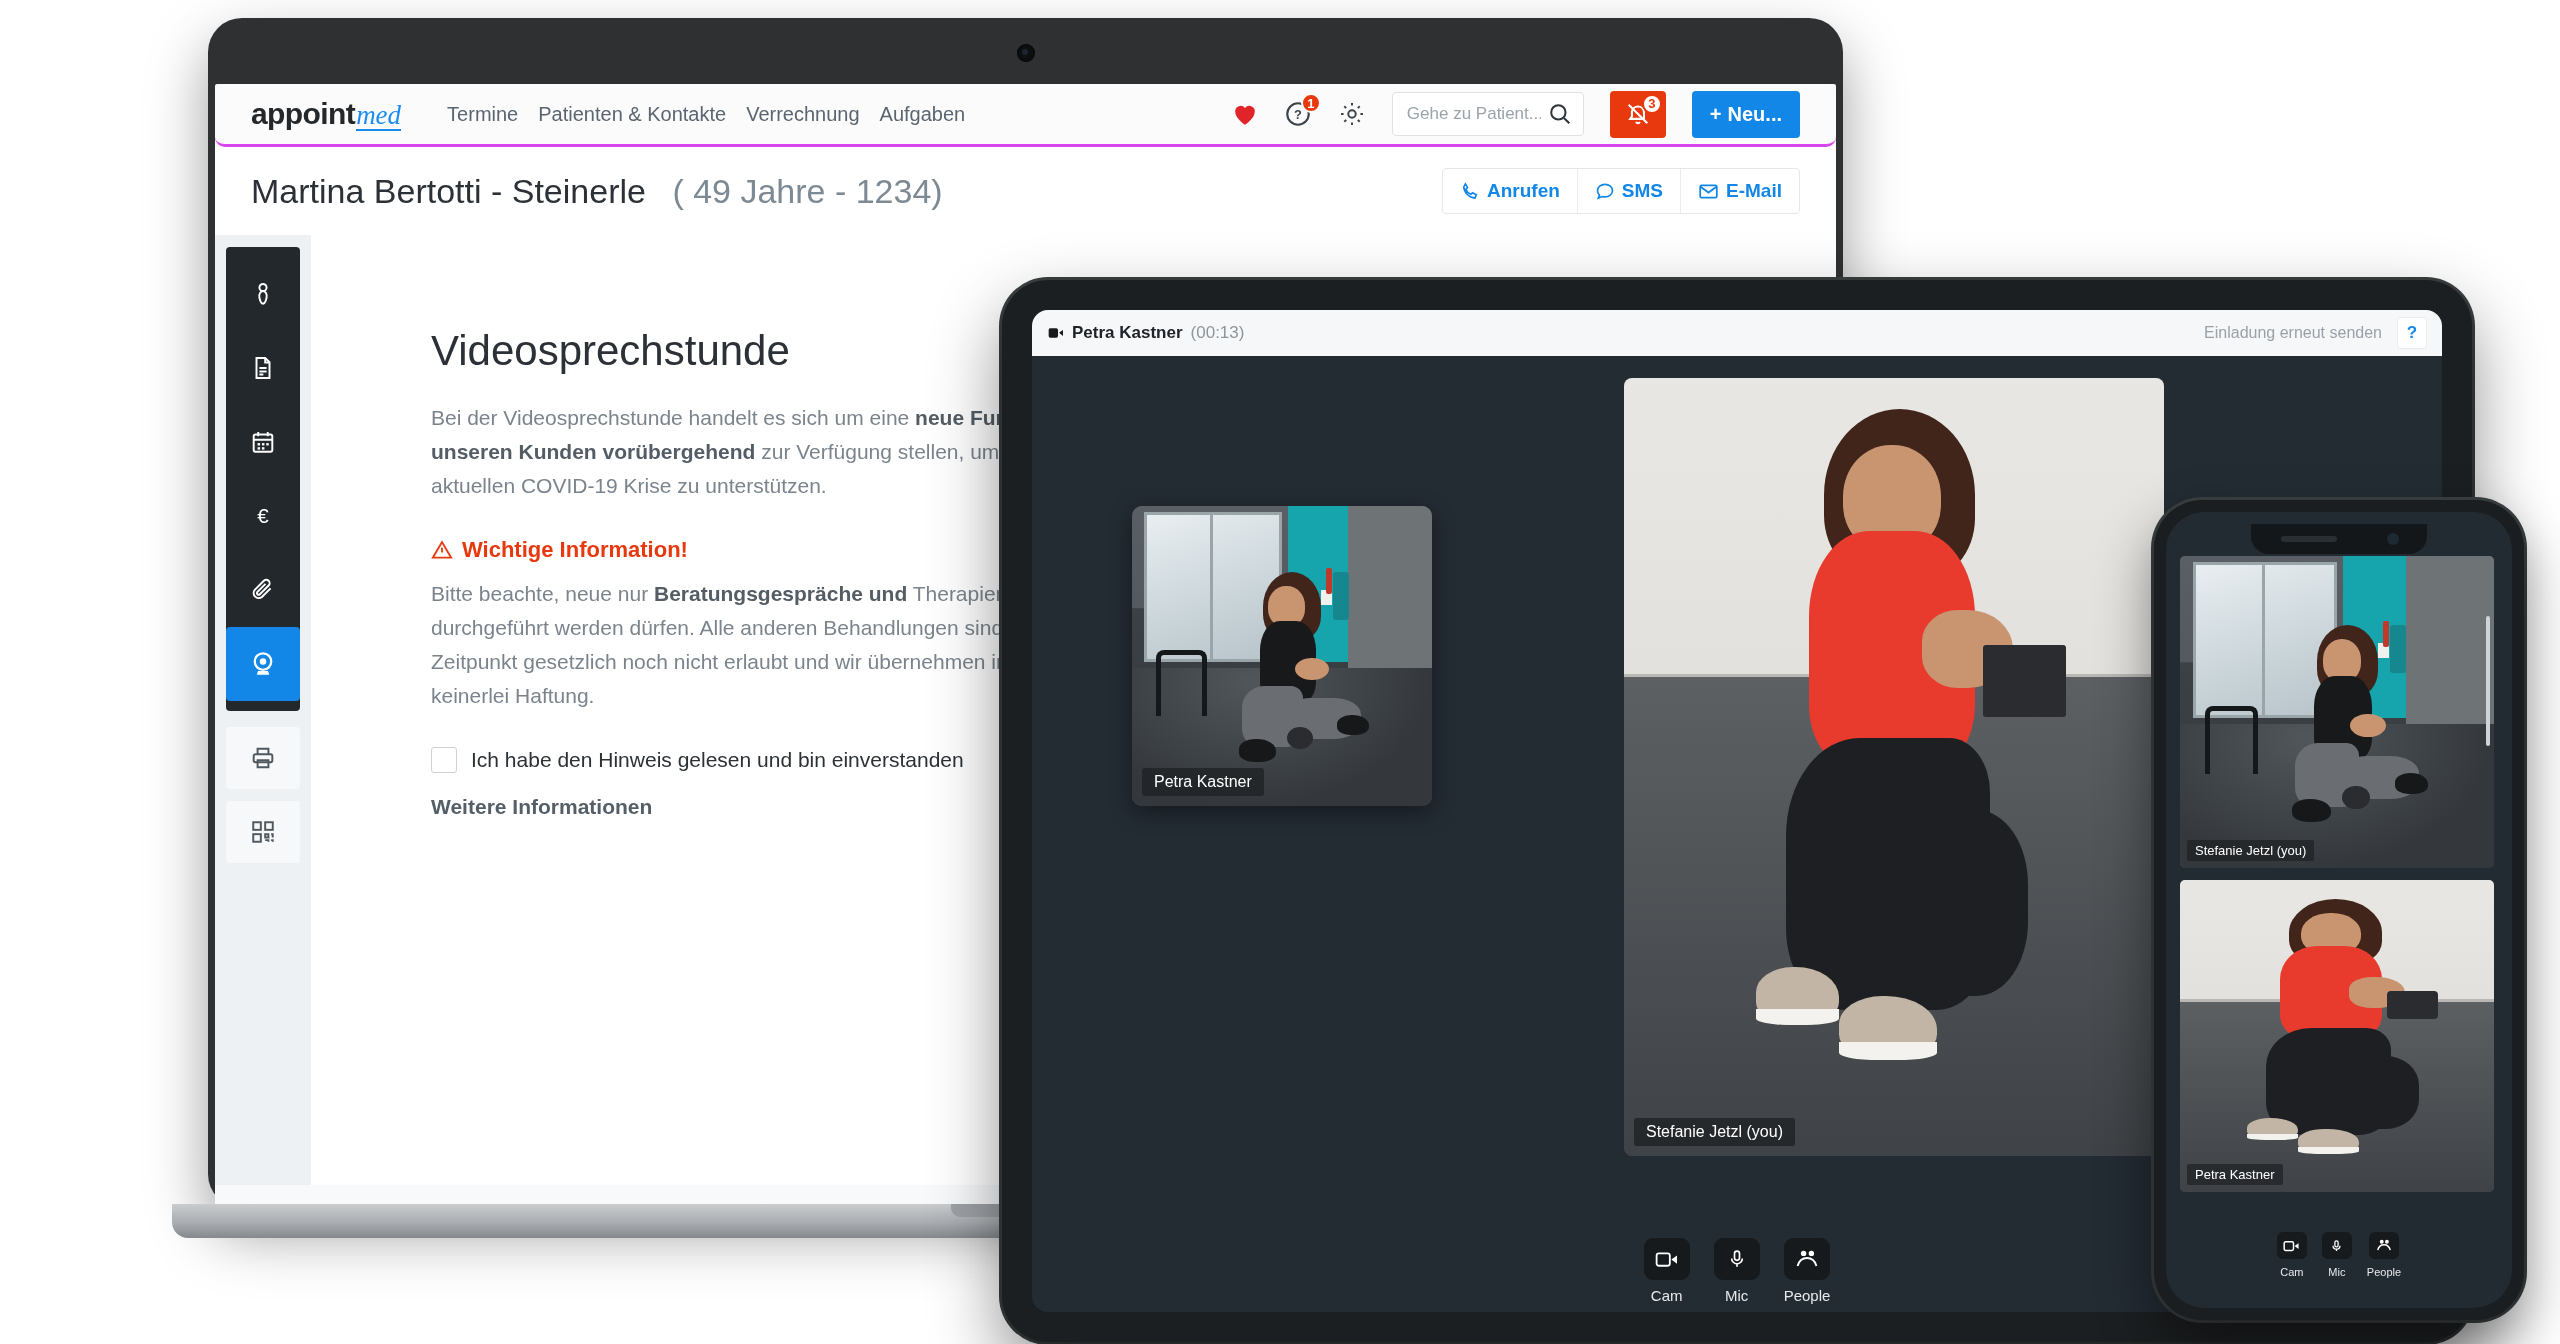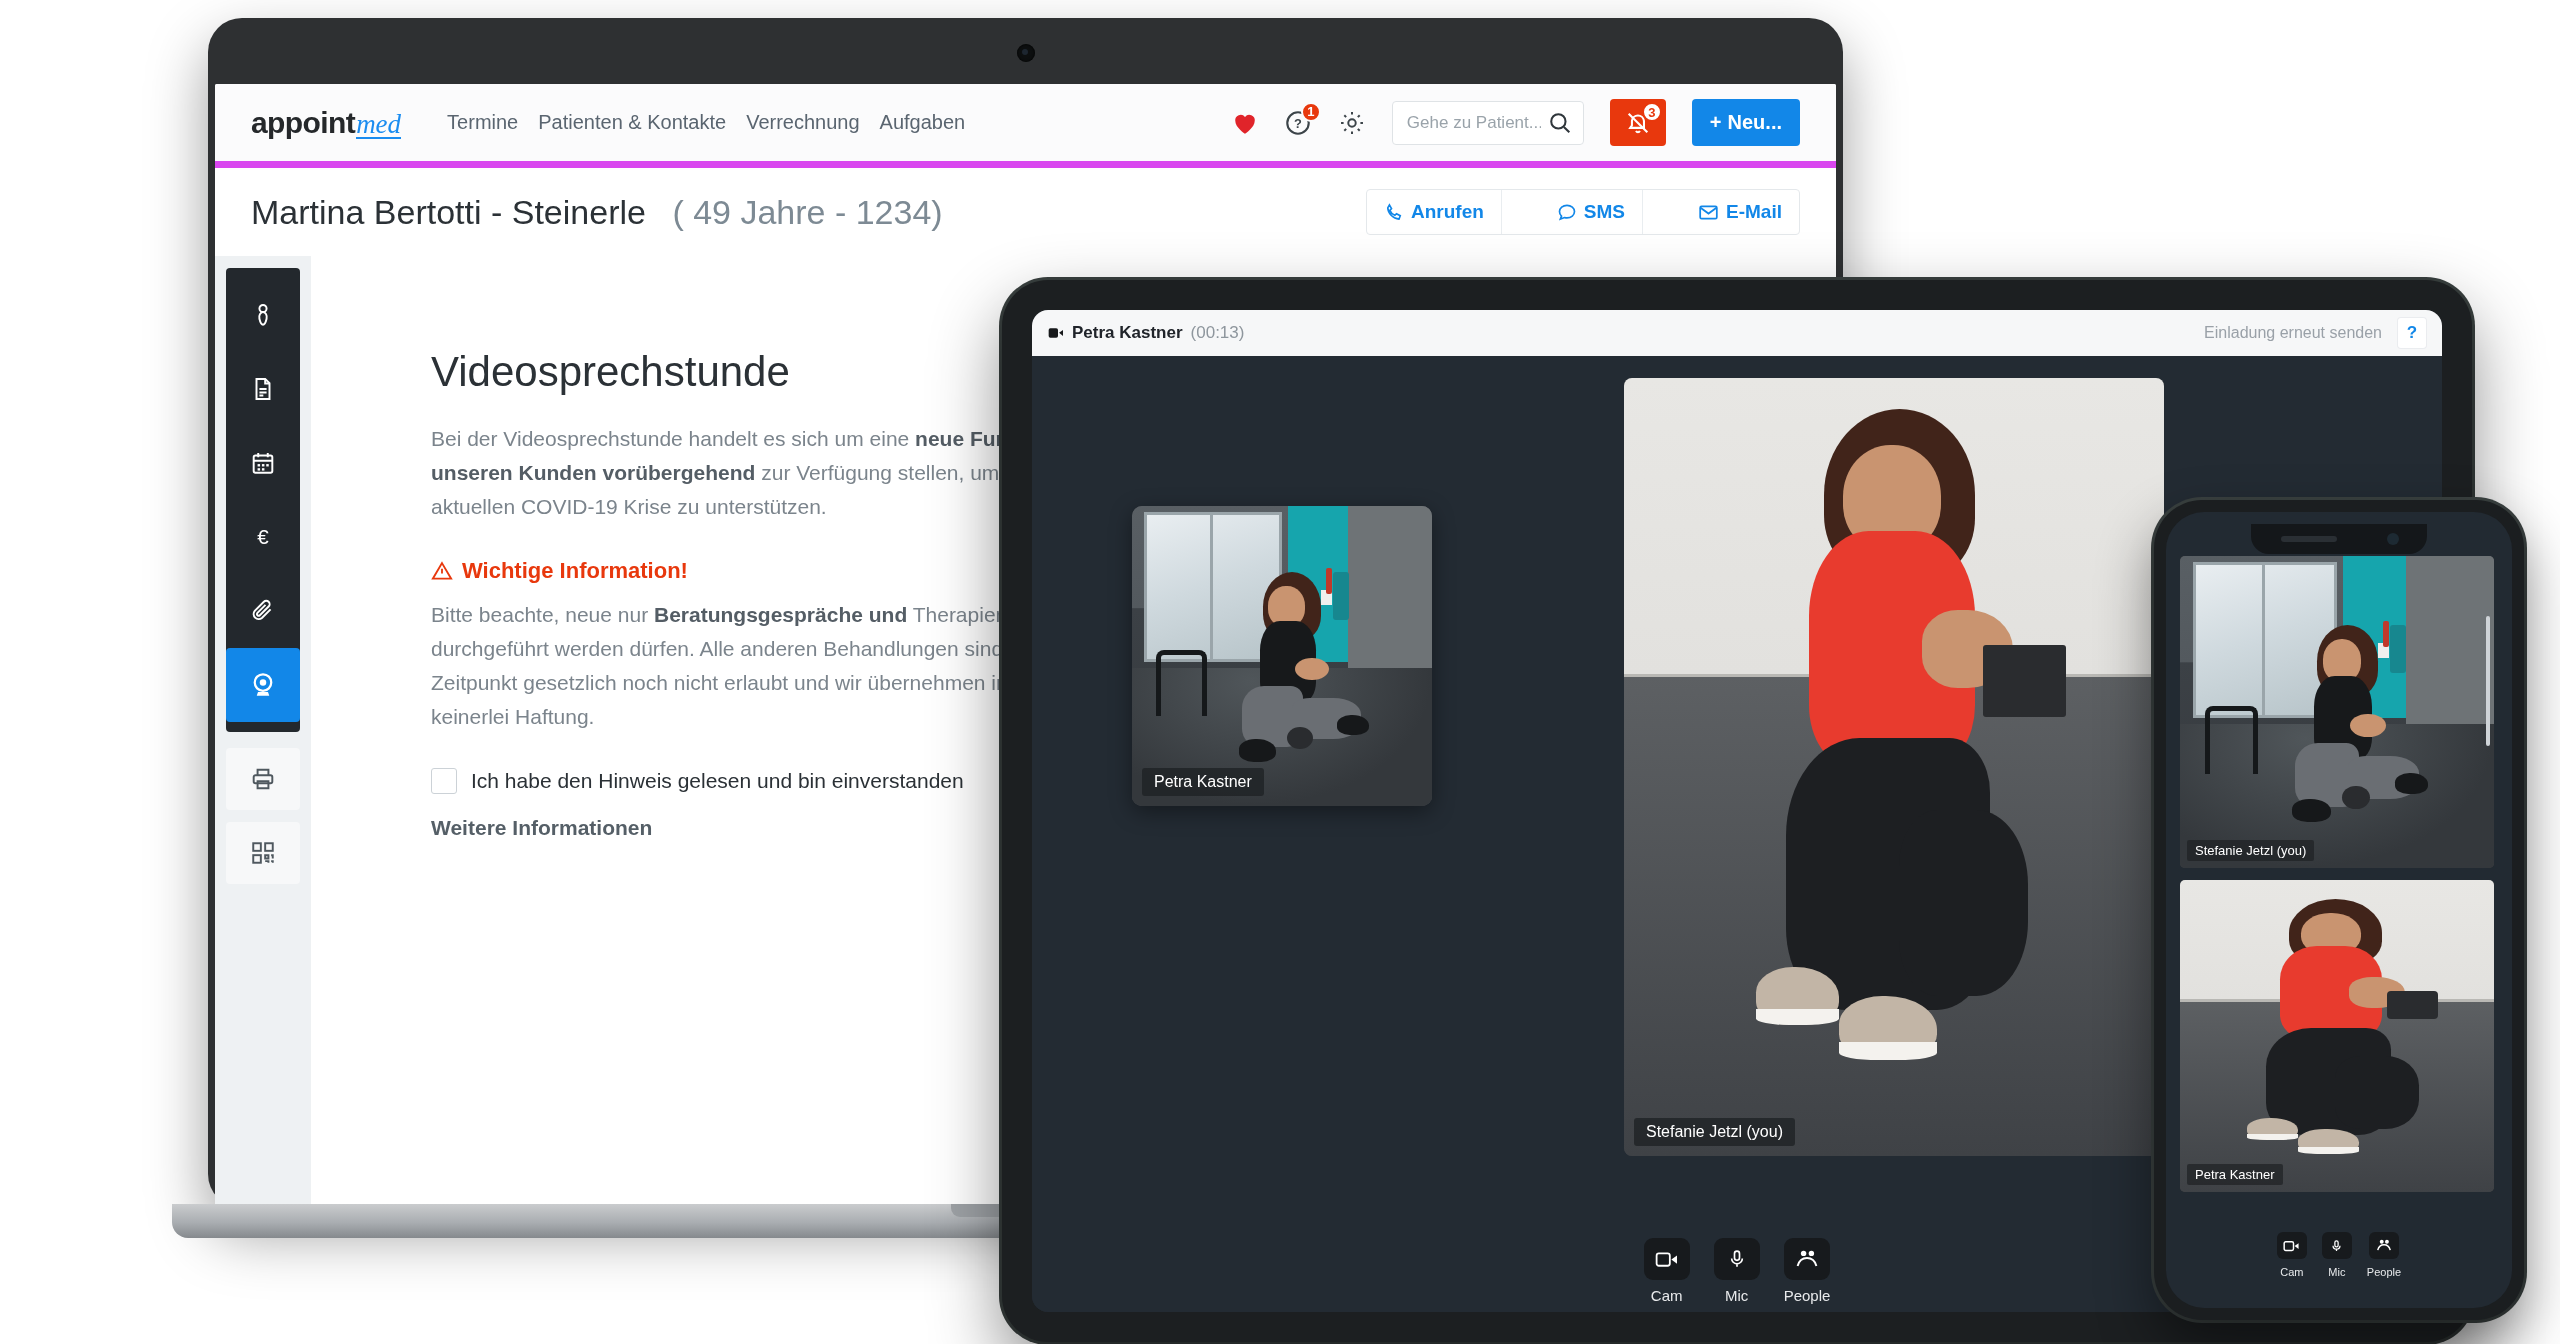--- a/index.html
+++ b/index.html
@@ -34,23 +34,23 @@
     background: linear-gradient(#caccce, #a9adb1 55%, #85898d);
     border-radius: 0 0 16px 16px;
   }
   #laptop-notch {
     position: absolute; left: 50%; top: 1186px; transform: translateX(-50%);
     width: 150px; height: 13px; background: #9ea2a6; border-radius: 0 0 9px 9px;
   }
 
   
   .app-header {
-    position: relative; height: 84px; background: #fbfbfc;
-    border-bottom: 7px solid #d946ef;
-    display: flex; align-items: center; padding: 0 36px;
+    position: relative; height: 63px; background: #fbfbfc;
+    border-bottom: 3px solid #d946ef;
+    display: flex; align-items: center; padding: 0 36px; border-radius: 10px;
   }
   .logo { display: flex; align-items: baseline; margin-right: 46px; }
   .logo .lg-a { font-size: 30px; font-weight: 700; color: #25282b; letter-spacing: -.6px; }
   .logo .lg-b {
     font-size: 27px; font-weight: 400; font-style: italic; color: #1a8cf0;
     font-family: "Liberation Serif", serif;
     border-bottom: 2.5px solid #1a8cf0; margin-left: 1px; line-height: .95;
   }
   .nav { display: flex; align-items: flex-end; gap: 20px; }
   .nav a { font-size: 20px; color: #5a6570; text-decoration: none; white-space: nowrap; }
@@ -81,21 +81,21 @@
     font-size: 20px; font-weight: 600; display: flex; align-items: center;
     padding: 0 18px; gap: 6px; cursor: pointer; white-space: nowrap;
   }
 
   .title-row {
     height: 88px; display: flex; align-items: center; padding: 0 36px;
     background: #ffffff;
   }
   .patient-title { font-size: 34px; color: #2b3136; white-space: nowrap; }
   .patient-title .meta { color: #7d8a94; margin-left: 17px; }
-  .title-actions { margin-left: auto; display: flex; border: 1px solid #e4e8eb; border-radius: 4px; overflow: hidden; background: #fff; gap: 38px; }
+  .title-actions { margin-left: auto; display: flex; border: 1px solid #e4e8eb; border-radius: 4px; overflow: hidden; background: #fff; }
   .title-actions .ta {
     padding: 0 17px; height: 44px; display: flex; align-items: center; gap: 7px;
     color: #1287e8; font-size: 19px; font-weight: 700; cursor: pointer;
     border-right: 1px solid #e9edf0; white-space: nowrap;
   }
   .title-actions .ta:last-child { border-right: 0; }
 
   .app-body { display: flex; height: 950px; background: #eef1f3; }
   .rail { width: 96px; padding-top: 12px; background: #eef1f3; }
   .rail-dark { background: #23282d; border-radius: 4px; padding: 10px 0; width: 74px; margin: 0 11px; }

